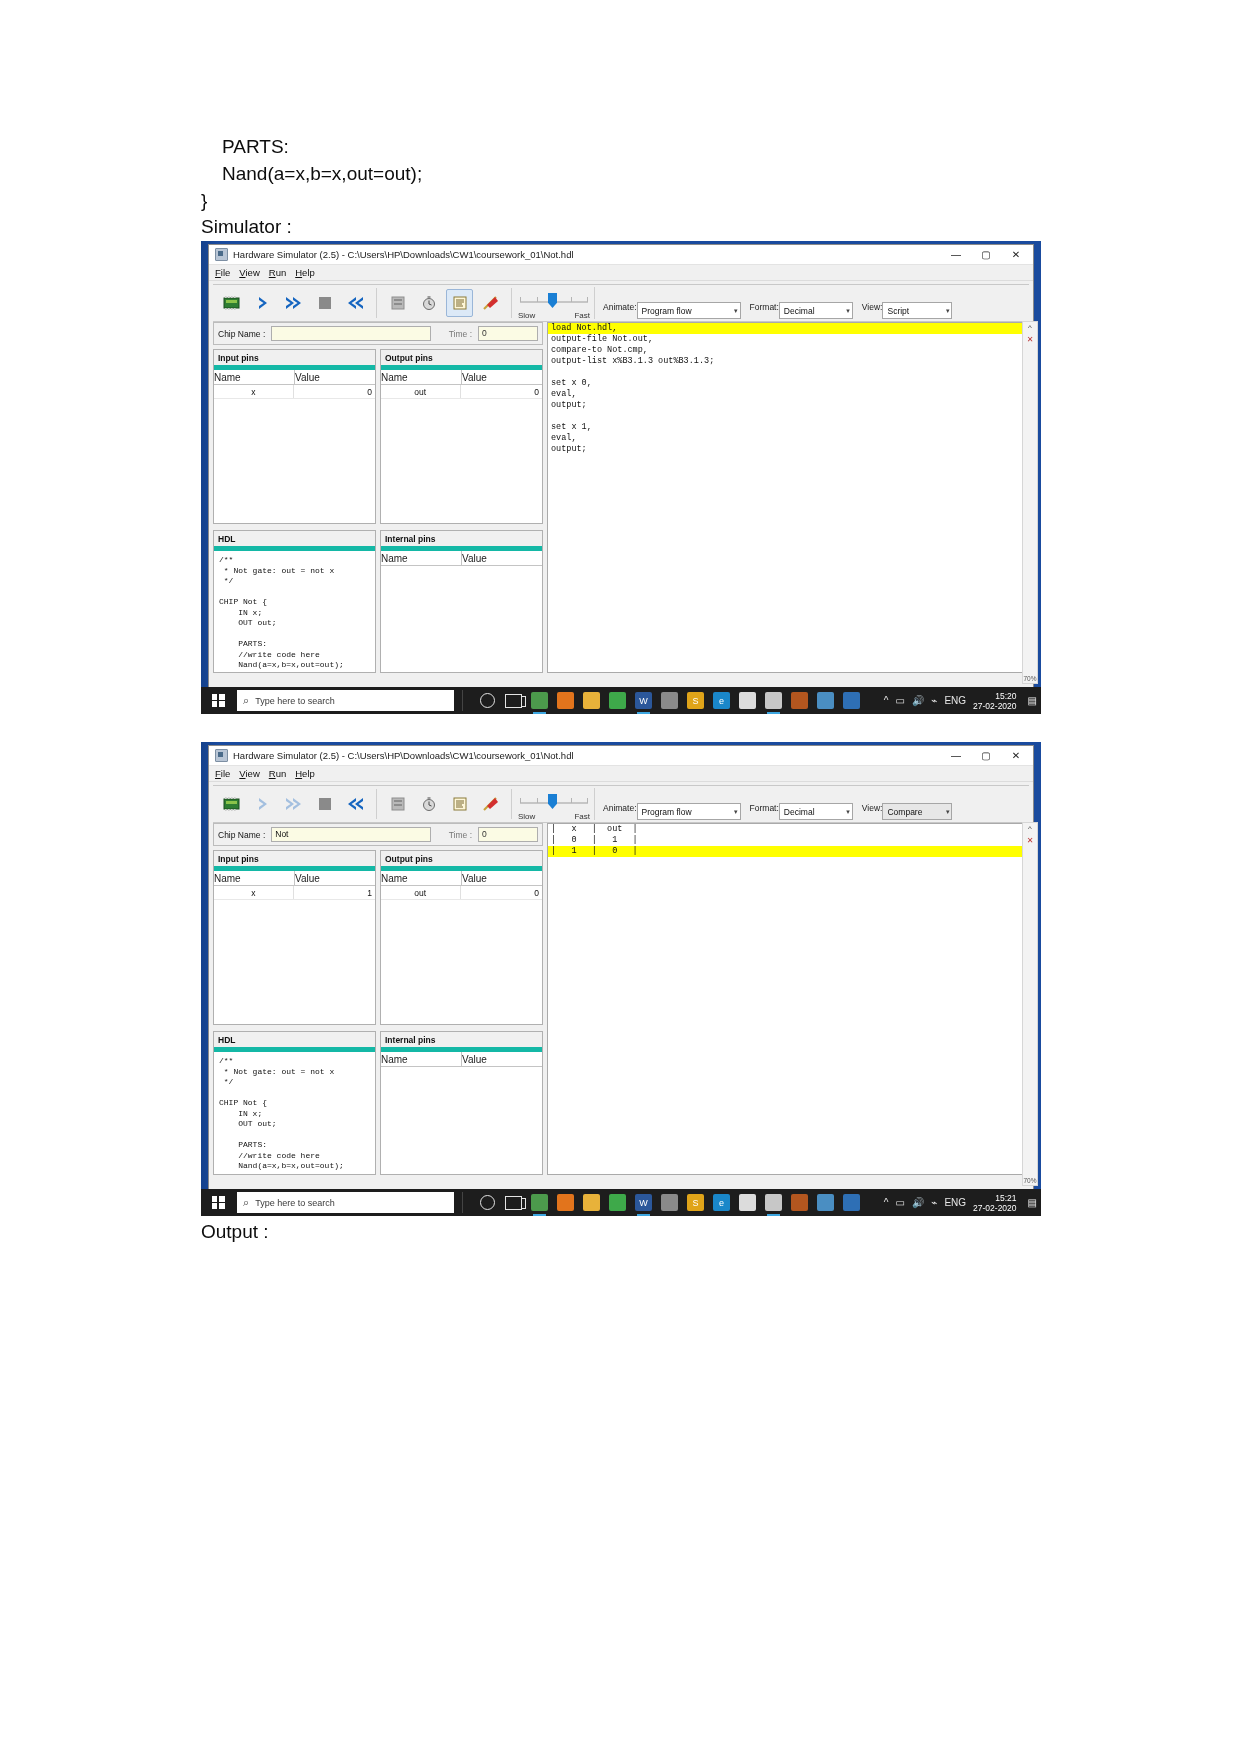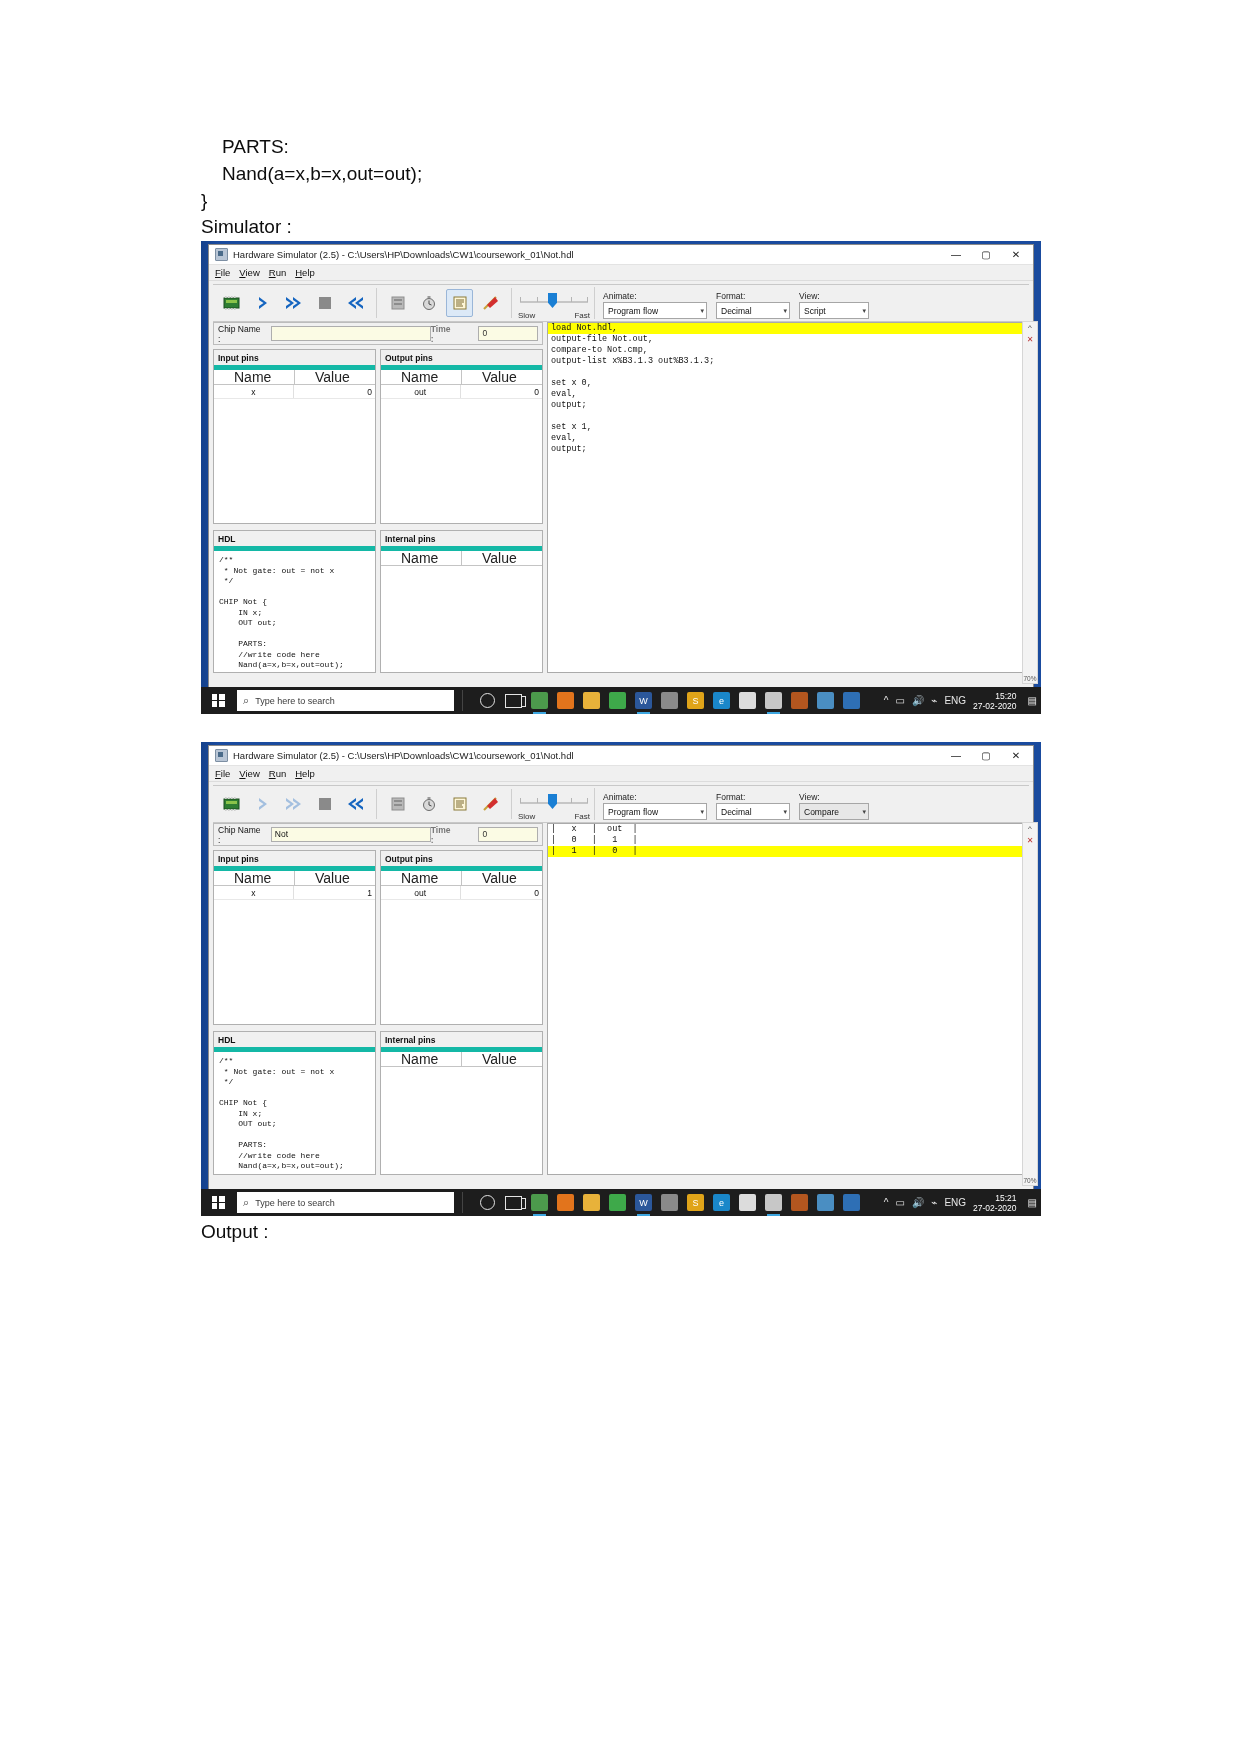--- a/index.html
+++ b/index.html
@@ -52,45 +52,45 @@
   .speed{width:72px;height:30px;position:relative;margin:0 4px;}
   .speed .track{position:absolute;left:2px;top:13px;width:68px;height:2px;background:#c6c6c6;}
   .speed .ticks{position:absolute;left:2px;top:9px;width:68px;height:6px;}
   .speed .ticks i{position:absolute;top:0;width:1px;height:5px;background:#b4b4b4;}
   .speed .knob{position:absolute;left:30px;top:5px;width:9px;height:15px;background:#1a7fd4;
      clip-path:polygon(0 0,100% 0,100% 65%,50% 100%,0 65%);}
   .speed .lab{position:absolute;bottom:-2px;font-size:8px;color:#333;}
   .speed .lab.l{left:0;} .speed .lab.r{right:0;}
 
   .combos{display:flex;align-items:flex-end;gap:9px;padding-left:8px;border-left:1px solid #cfcfcf;height:32px;}
-  .combo{display:flex;flex-direction:column;justify-content:flex-end;}
+  .combo{display:flex;flex-direction:row;justify-content:flex-end;}
   .combo .cl{font-size:8.5px;color:#222;margin-bottom:1px;}
   .combo .cb{height:15px;background:#fff;border:1px solid #a6a6a6;display:flex;align-items:center;
      padding:0 2px 0 4px;font-size:8.5px;color:#111;}
   .combo .cb span.v{white-space:nowrap;}
   .combo .cb .ar{margin-left:auto;font-size:7px;color:#444;padding-left:6px;}
   .cb.w1{width:96px;} .cb.w2{width:66px;} .cb.w3{width:62px;}
 
   
   .wbody{position:absolute;left:4px;right:4px;top:77px;bottom:25px;display:flex;}
   .leftcol{width:330px;display:flex;flex-direction:column;}
   .rightcol{flex:1;display:flex;flex-direction:column;margin-left:4px;}
 
   .chiprow{height:21px;background:#f0f0f0;border:1px solid #bcbcbc;display:flex;align-items:center;padding:0 4px;margin-bottom:4px;}
   .chiplab{font-size:8.5px;color:#111;margin-right:6px;}
   .chipinput{flex:0 0 152px;height:13px;background:#fbfbe4;border:1px solid #aeaeae;font-size:8.5px;color:#111;padding:0 3px;line-height:13px;}
-  .timelab{font-size:8.5px;color:#777;margin-left:auto;margin-right:23px;font-weight:bold;}
+  .timelab{font-size:8.5px;color:#777;margin-left:auto;margin-right:6px;}
   .timeinput{width:52px;height:13px;background:#fbfbe4;border:1px solid #aeaeae;font-size:8.5px;color:#333;padding:0 3px;line-height:13px;}
 
   .pinsrow{display:flex;gap:4px;height:175px;}
   .panel{background:#fff;border:1px solid #b0b0b0;display:flex;flex-direction:column;}
   .panel .ph{height:15px;background:#f0f0f0;border-bottom:5px solid #14b8a6;display:flex;align-items:center;padding-left:4px;
      font-size:8.5px;font-weight:bold;color:#111;}
   .tblhead{height:14px;display:flex;border-bottom:1px solid #c4c4c4;background:#fff;}
-  .tblhead .c{font-size:14px;color:#222;padding-left:20px;display:flex;align-items:center;}
+  .tblhead .c{font-size:10px;color:#222;padding-left:0;display:flex;align-items:center;}
   .tblhead .c.n{width:50%;border-right:1px solid #c4c4c4;}
   .tblhead .c.v{width:50%;}
   .tblrow{height:13px;display:flex;border-bottom:1px solid #e8e8e8;}
   .tblrow .c{font-size:8.5px;color:#111;display:flex;align-items:center;}
   .tblrow .c.n{width:50%;border-right:1px solid #e0e0e0;justify-content:center;}
   .tblrow .c.v{width:50%;justify-content:flex-end;padding-right:3px;}
   .tblbody{flex:1;background:#fff;}
 
   .pin-in{width:50%;}
   .pin-out{width:50%;}

